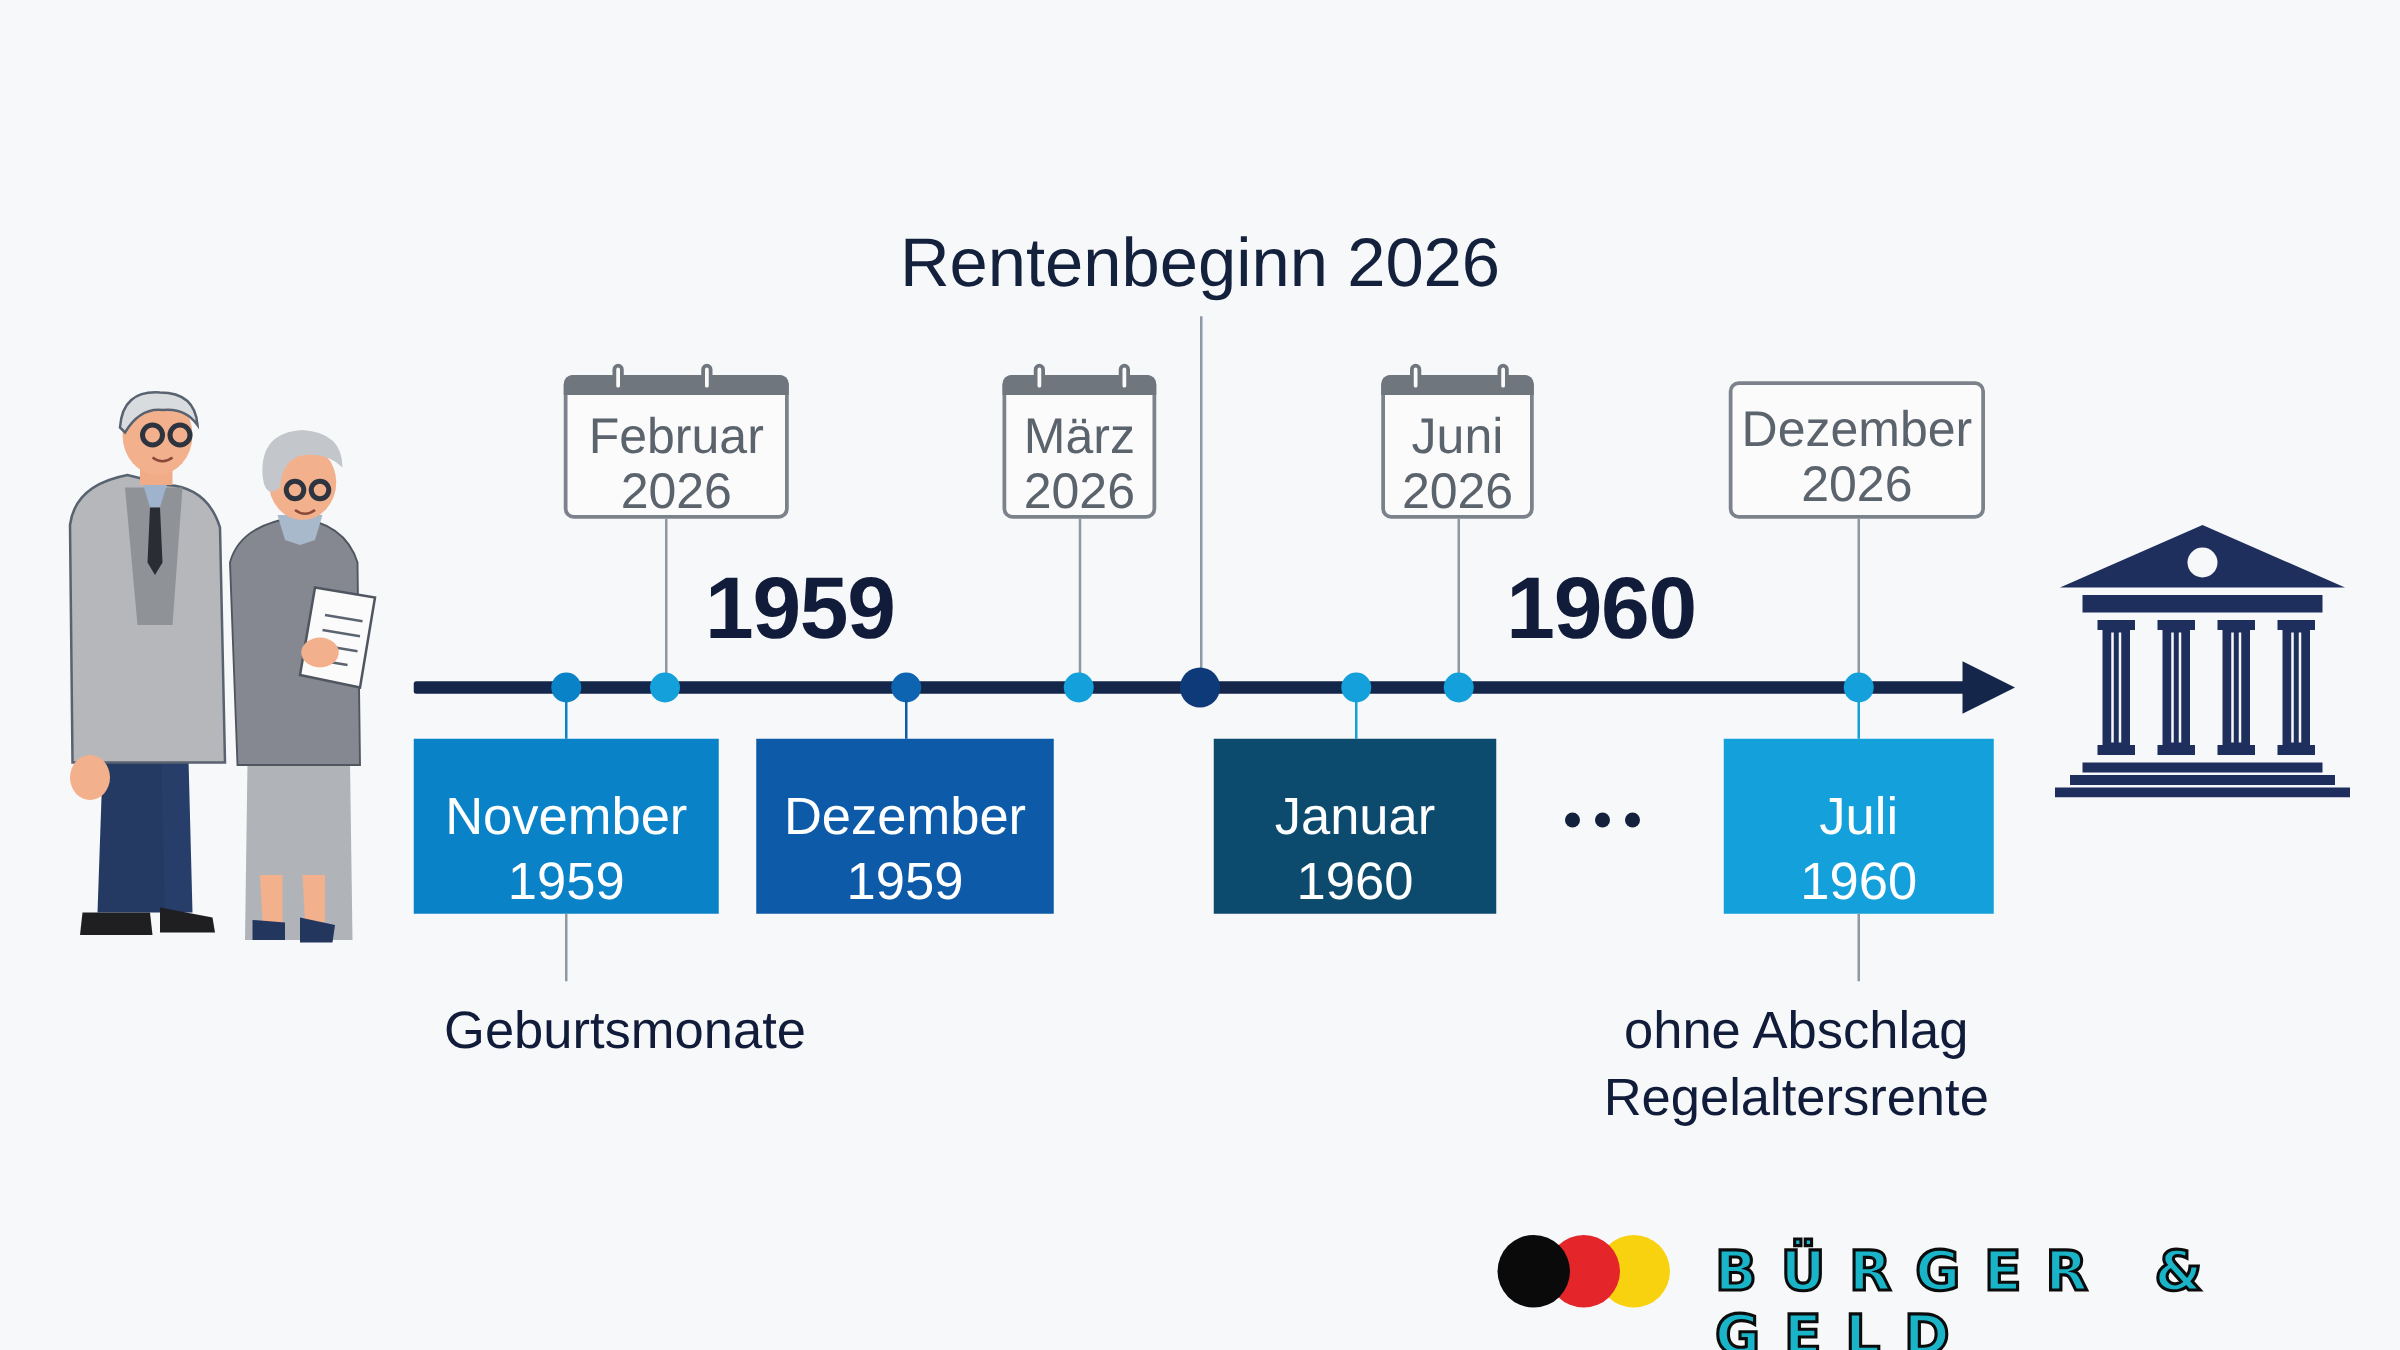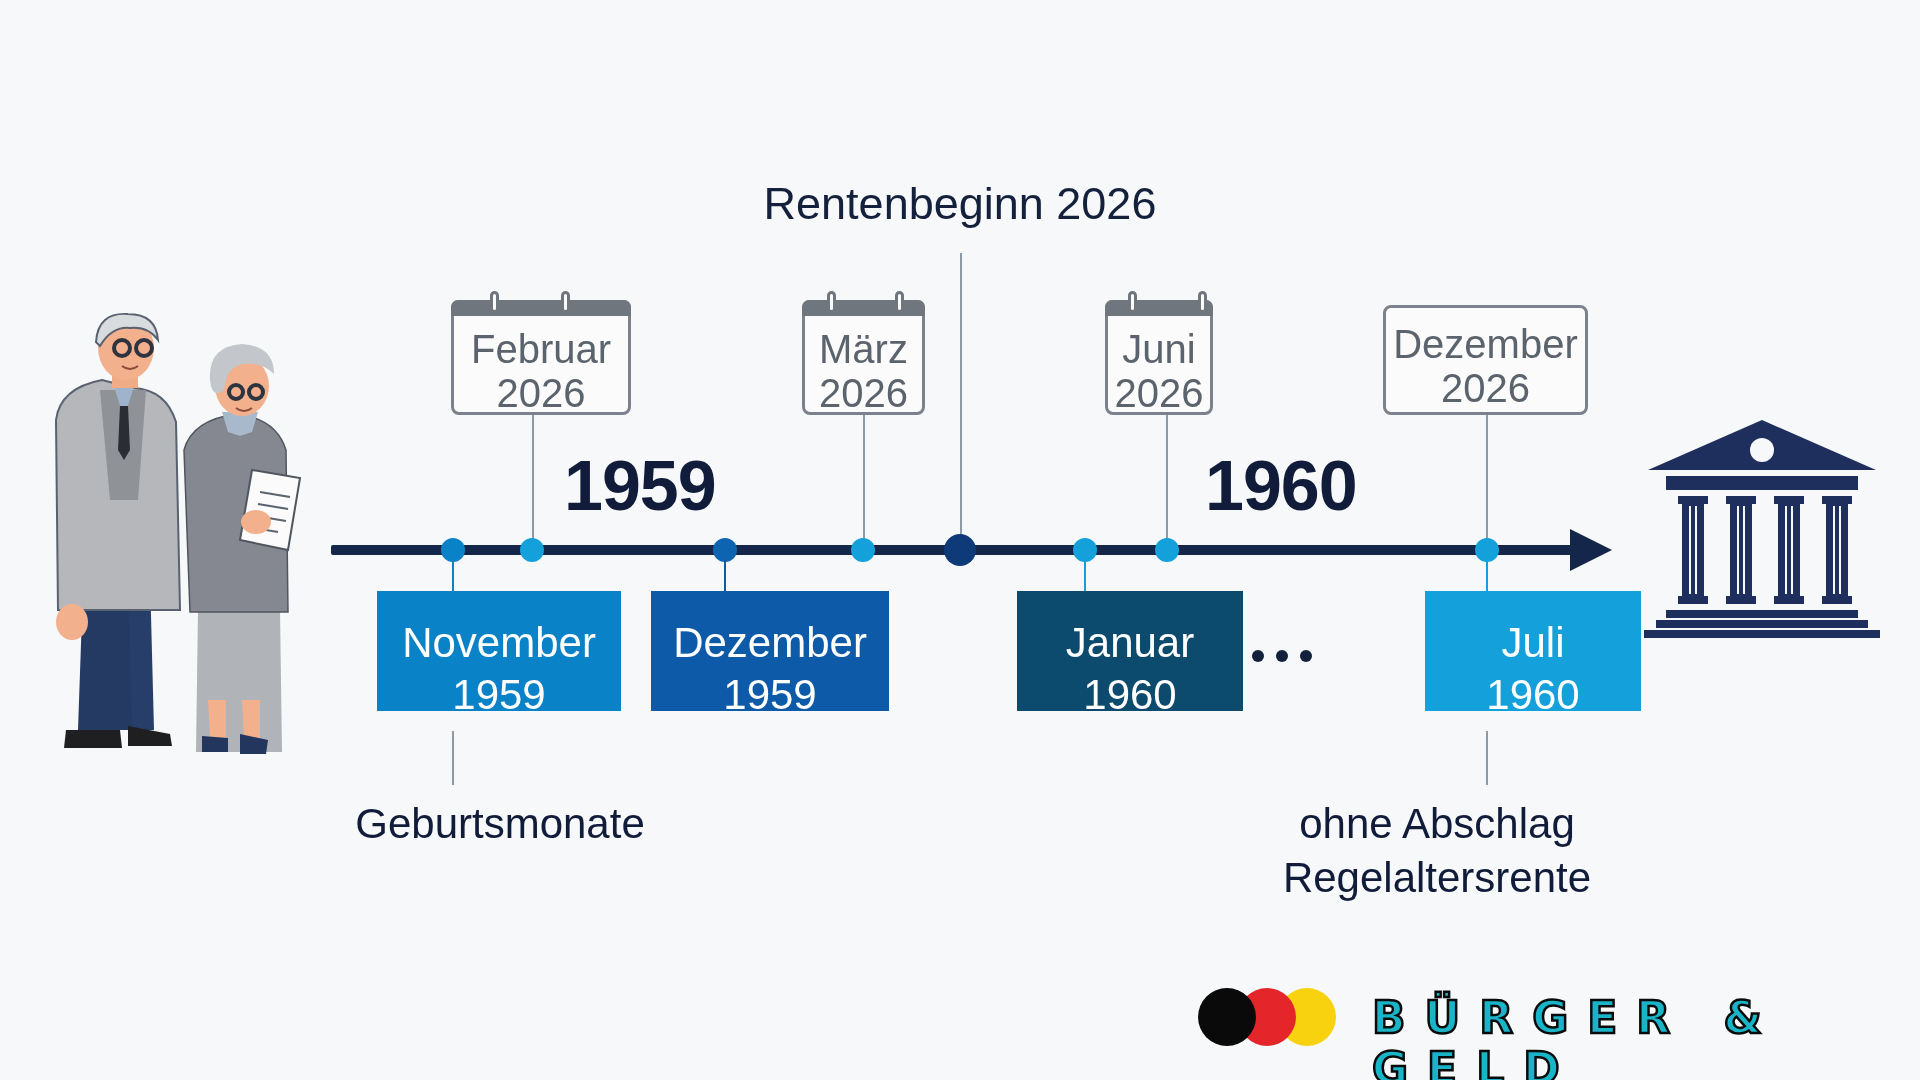--- a/index.html
+++ b/index.html
@@ -1,29 +1,29 @@
 <!DOCTYPE html>
 <html><head>
 <meta charset="utf-8">
 <style>
   html, body { margin:0; padding:0; }
   body { width:1920px; height:1080px; background:#f7f8f9; position:relative; overflow:hidden; font-family:"Liberation Sans", sans-serif; }
   .abs { position:absolute; }
-  .title { left:700px; top:178px; width:520px; text-align:center; font-size:45px; color:#14213d; }
+  .title { left:700px; top:178px; width:520px; text-align:center; font-size:55px; color:#14213d; }
   .vline { position:absolute; width:2px; background:#8f98a5; }
   .cal { position:absolute; box-sizing:border-box; border:3px solid #7b828b; border-radius:8px; background:#fbfbfc; text-align:center; color:#5b636d; font-size:40px; line-height:44px; }
   .cal .bar { position:absolute; left:-3px; right:-3px; top:-3px; height:16px; background:#6f767e; border-radius:7px 7px 0 0; }
   .cal .ring { position:absolute; top:-12px; width:9px; height:22px; background:#fbfbfc; border:3px solid #6f767e; border-radius:6px; box-sizing:border-box; }
   .cal .txt { position:absolute; left:0; right:0; top:24px; }
   .cal.plain .txt { top:14px; }
   .year { font-size:70px; font-weight:bold; color:#111c3a; letter-spacing:-1px; }
   .axis { position:absolute; left:331px; top:545px; width:1262px; height:10px; background:#14264a; border-radius:2px; }
   .arrow { position:absolute; left:1570px; top:529px; width:0; height:0; border-top:21px solid transparent; border-bottom:21px solid transparent; border-left:42px solid #14264a; }
   .dot { position:absolute; width:24px; height:24px; border-radius:50%; }
-  .mbox { position:absolute; top:591px; height:120px; color:#fff; text-align:center; font-size:42px; line-height:52px; box-sizing:border-box; padding-top:26px;margin-left:46px; }
+  .mbox { position:absolute; top:591px; height:140px; color:#fff; text-align:center; font-size:42px; line-height:52px; box-sizing:border-box; padding-top:36px; }
   .foot { position:absolute; text-align:center; color:#111c3a; font-size:42px; line-height:54px; }
   .ellipsis { left:1252px; top:650px; display:flex; gap:12px; }
   .ellipsis span { width:12px; height:12px; border-radius:50%; background:#14213d; display:block; }
   .logo { left:1198px; top:988px; width:140px; height:58px; }
   .logo .c { position:absolute; top:0; width:58px; height:58px; border-radius:50%; }
   .brand { left:1372px; top:992px; font-size:44px; font-weight:bold; letter-spacing:19px; color:#19b4c8; -webkit-text-stroke:2.5px #0b0b0b; font-family:"DejaVu Sans", sans-serif; }
 </style>
 </head>
 <body>
 
@@ -83,21 +83,21 @@
   <div class="bar"></div>
   <div class="ring" style="left:22px;"></div>
   <div class="ring" style="left:90px;"></div>
   <div class="txt">
       <div>März</div>
       <div>2026</div>
     </div>
 </div>
 <div class="vline" style="left:863px; top:415px; height:130px;"></div>
 
-<div class="cal" style="left:1105px; top:300px; width:108px; height:115px;">
+<div class="cal" style="left:1105px; top:300px; width:122px; height:115px;">
   <div class="bar"></div>
   <div class="ring" style="left:20px;"></div>
   <div class="ring" style="left:90px;"></div>
   <div class="txt">
       <div>Juni</div>
       <div>2026</div>
     </div>
 </div>
 <div class="vline" style="left:1166px; top:415px; height:130px;"></div>
 

